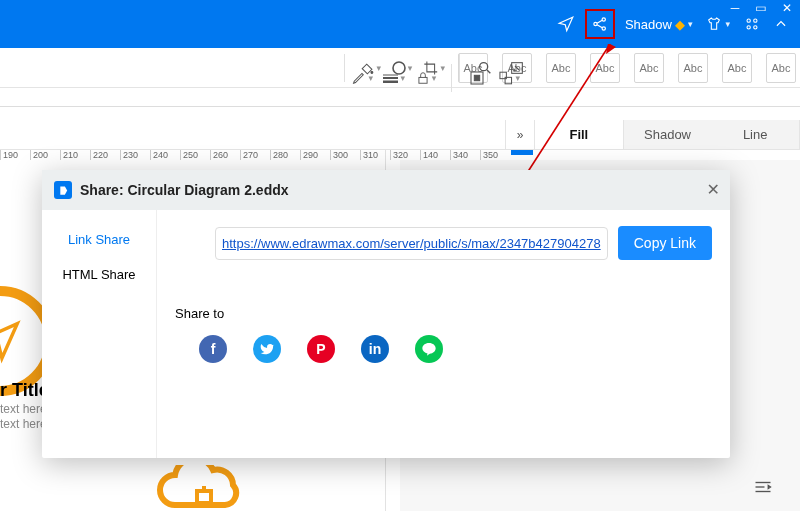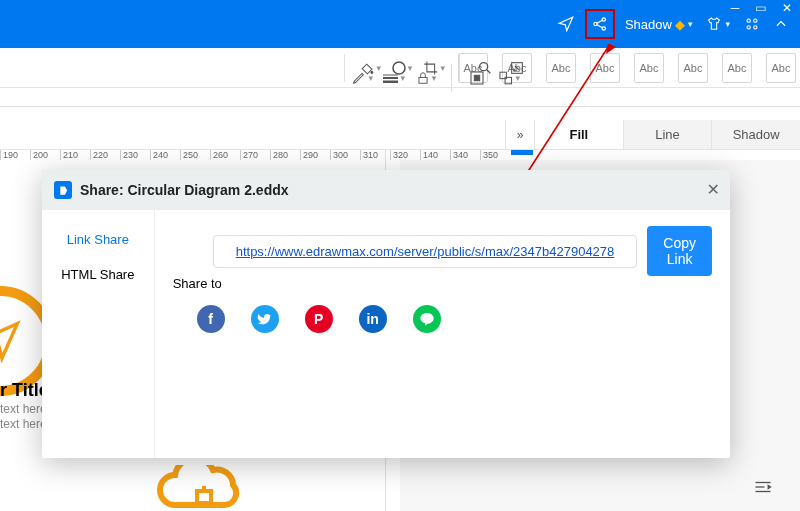--- a/index.html
+++ b/index.html
@@ -48,24 +48,24 @@
   .modal-head .logo { width:18px; height:18px; background:#0078f0; border-radius:3px; display:flex;align-items:center;justify-content:center; color:#fff; font-size:11px;}
   .modal-head .title { font-weight:700; margin-left:8px; font-size:14px; color:#222;}
   .modal-head .close { position:absolute; right:10px; top:10px; color:#666; cursor:pointer; font-size:16px;}
   .modal-body { display:flex; flex:1;}
   .side { width:115px; border-right:1px solid #eee; padding-top:12px; text-align:center;}
   .side div { padding:10px 0; font-size:13px; cursor:pointer;}
   .side .active { color:#0078f0;}
   .main { padding:16px 18px; flex:1;}
   .main .desc { font-size:13px; color:#222; margin-bottom:18px;}
   .link-row { display:flex; gap:10px; align-items:center;}
-  .link-box { flex:1; border:1px solid #ddd; border-radius:4px; padding:8px 22px; font-size:13px;margin-left:40px;}
+  .link-box { flex:1; border:1px solid #ddd; border-radius:4px; padding:8px 6px; font-size:13px;margin-left:40px;}
   .link-box a { color:#1155cc; text-decoration:underline;}
   .copy-btn { background:#1a8cff; color:#fff; border:none; border-radius:4px; padding:9px 16px; font-size:14px; cursor:pointer;}
-  .shareto { font-size:13px;}
+  .shareto { margin-top:46px; font-size:13px;}
   .icons { margin-top:14px; display:flex; gap:26px; padding-left:24px;}
   .soc { width:28px; height:28px; border-radius:50%; display:flex; align-items:center; justify-content:center; color:#fff; font-weight:700; font-size:14px; cursor:pointer;}
   .sfb{background:#4267B2;} .stw{background:#1DA1F2;} .spt{background:#E60023;} .sli{background:#0A66C2;} .sln{background:#06C755;}
 
   svg { display:block; }
 </style>
 </head>
 <body>
 
 <div class="titlebar">
@@ -219,22 +219,22 @@
         <div class="tick">300</div>
         <div class="tick">310</div>
         <div class="tick">320</div>
         <div class="tick">140</div>
         <div class="tick">340</div>
         <div class="tick">350</div>
       </div>
   </div>
   <div class="dblchev">»</div>
   <div class="tab active">Fill</div>
+  <div class="tab inactive" style="border-right:none">Shadow</div>
   <div class="tab inactive">Line</div>
-  <div class="tab inactive" style="border-right:none">Shadow</div>
 </div>
 <div class="blue-ind"></div>
 
 <div class="canvas">
 </div>
 <div style="position:absolute; left:-55px; top:286px; width:110px; height:110px; border:10px solid #f39c12; border-radius:50%; display:flex;align-items:center;justify-content:center;">
   <svg width="46" height="46" viewBox="0 0 24 24" fill="none" stroke="#f39c12" stroke-width="1.8">
       <path d="M3 11l18-8-8 18-2-8-8-2z"></path>
     </svg>
 </div>

